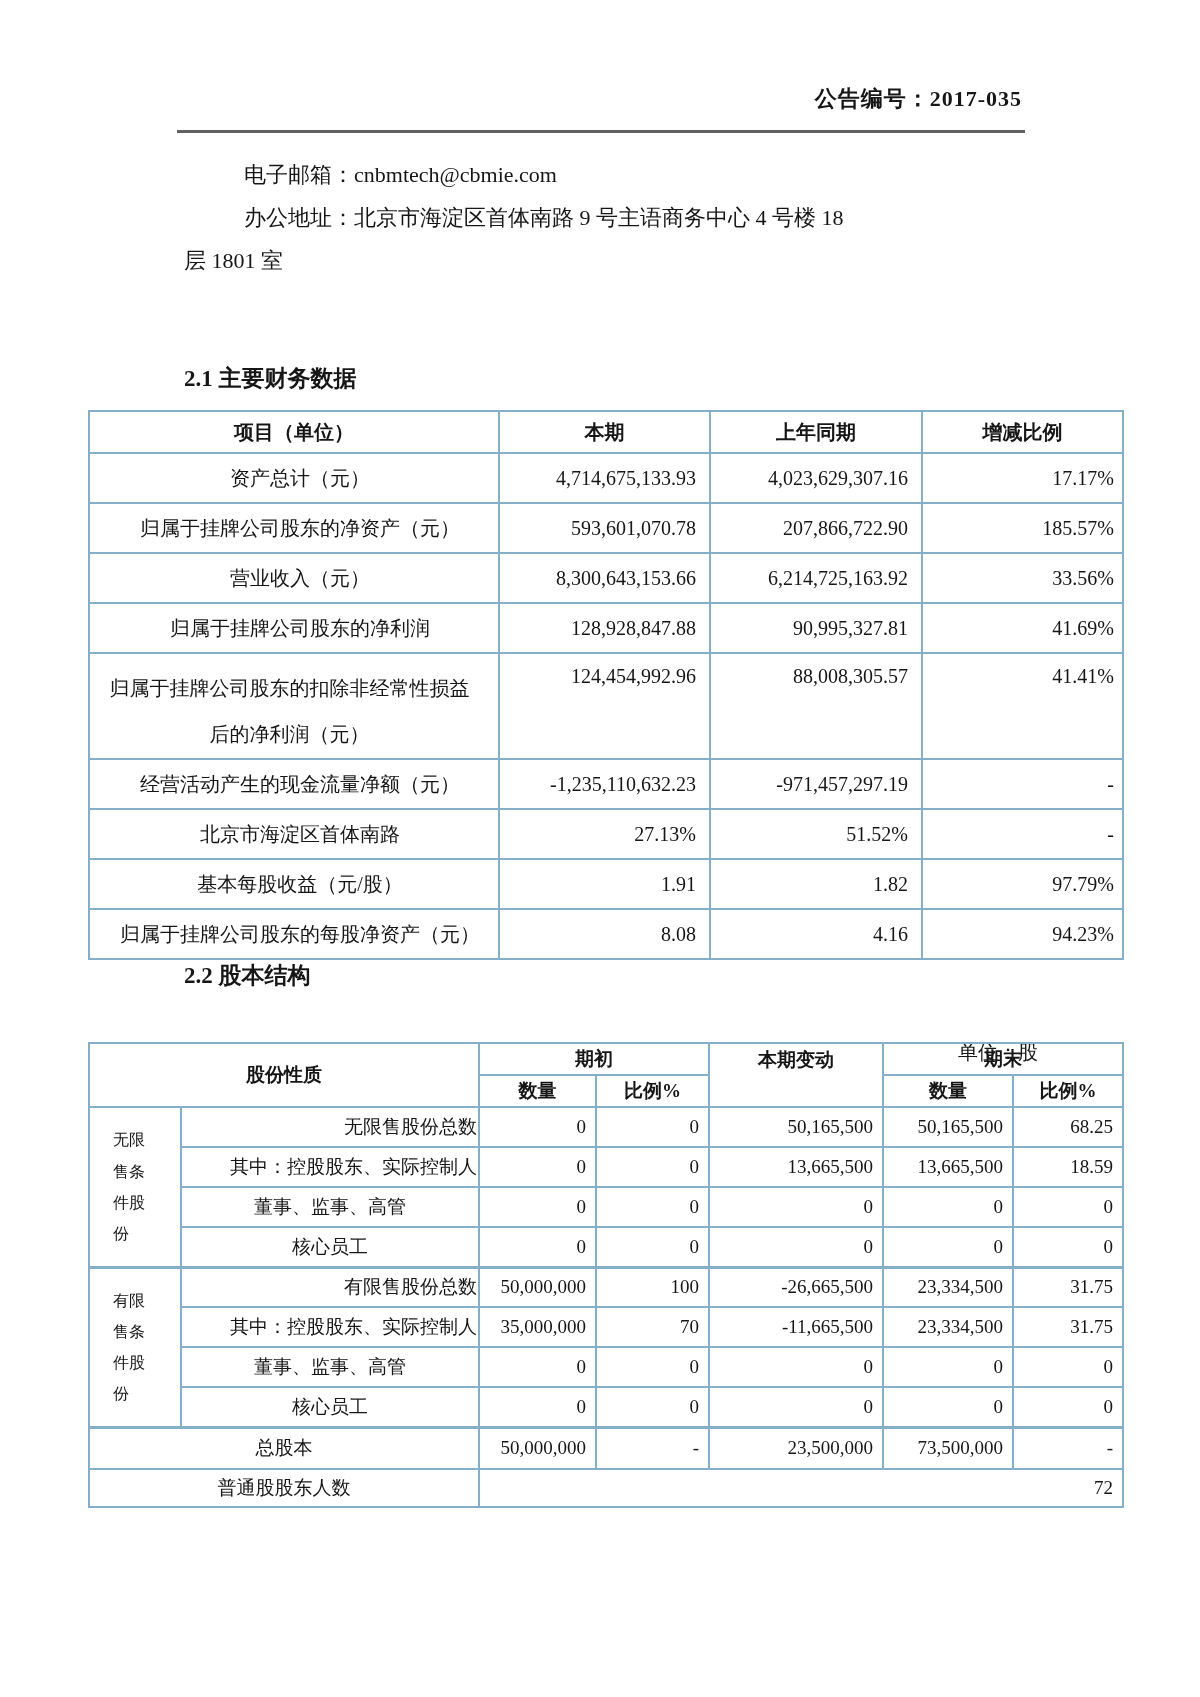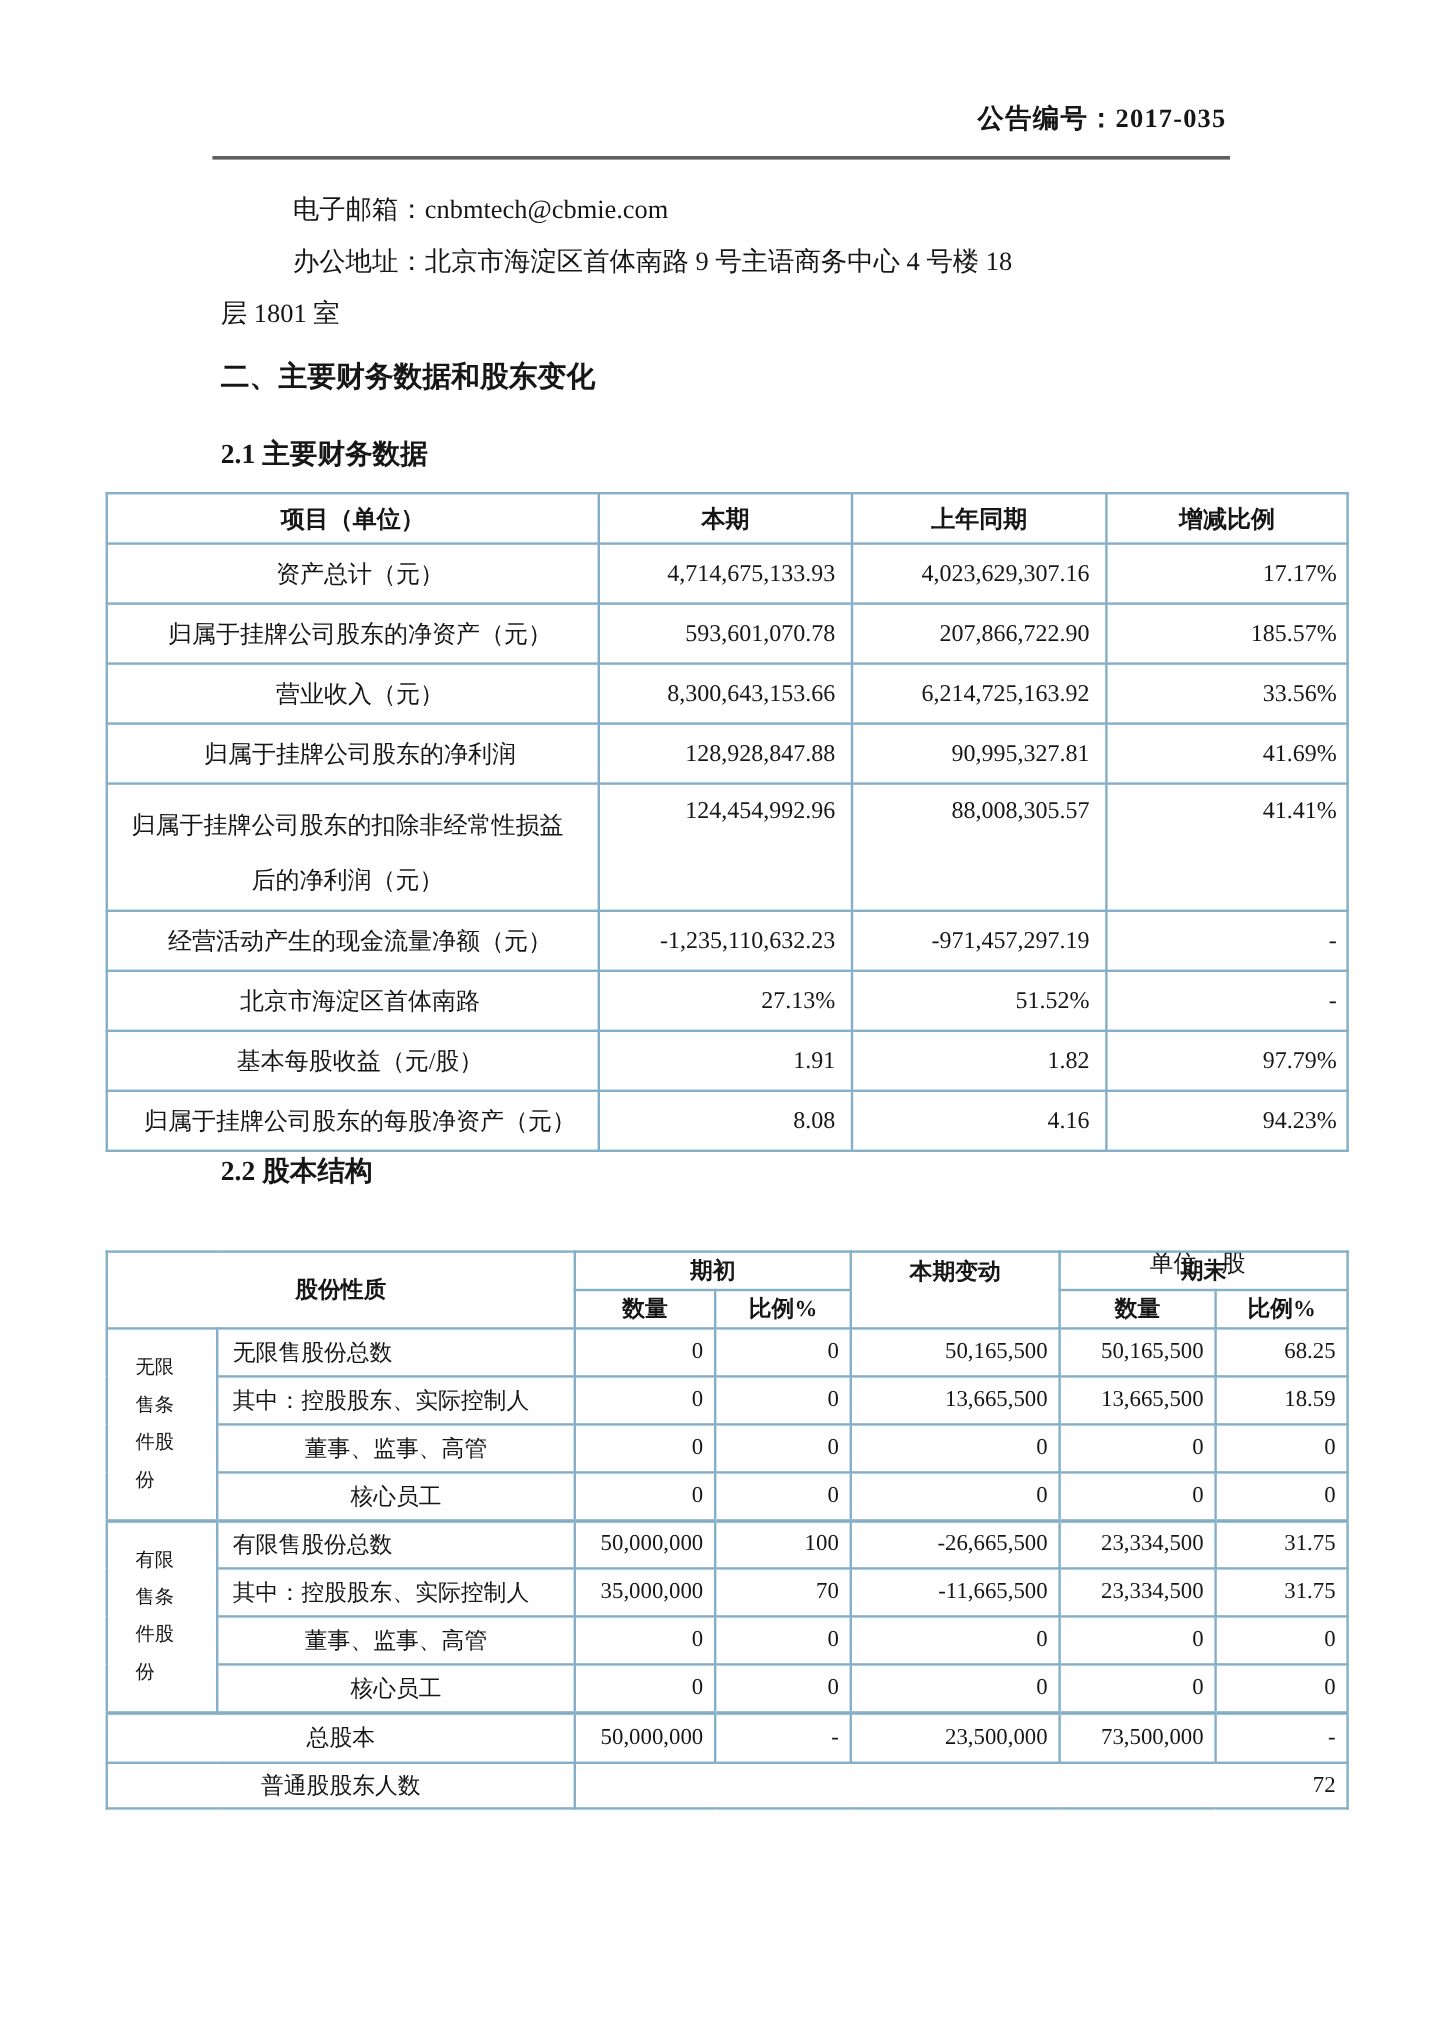--- a/index.html
+++ b/index.html
@@ -42,39 +42,38 @@
   .t2{position:absolute;left:88px;top:1042px;width:1034px;font-size:19px;}
   .t2 tr{height:40px;}
   .t2 tr.h1{height:32px;}
   .t2 tr.h2{height:32px;}
   .t2 tr.total{height:42px;}
   .t2 tr.holders{height:38px;}
   .t2 th{font-size:19px;}
   .t2 .vtop{vertical-align:top;padding-top:3px;}
   .t2 .group{text-align:center;vertical-align:middle;}
   .vlabel{display:inline-block;width:44px;line-height:1.95;font-size:16px;text-align:left;}
-  .t2 .lbl-left{text-align:left;padding-left:12px;font-family:Liberation Mono, monospace;}
+  .t2 .lbl-left{text-align:right;padding-left:12px;font-family:Liberation Mono, monospace;}
   .t2 .lbl-center{text-align:center;}
   .t2 .num{text-align:right;padding-right:9px;}
   .t2 tr.gsep td{border-top-width:3px;}
   .t2 .bold{font-weight:normal;}
 </style>
 </head>
 <body>
 
 <div class="page">
 
   <div class="doc-number">公告编号：2017-035</div>
   <div class="divider"></div>
 
   <div class="line-email">电子邮箱：cnbmtech@cbmie.com</div>
   <div class="line-addr">办公地址：北京市海淀区首体南路 9 号主语商务中心 4 号楼 18</div>
   <div class="line-addr2">层 1801 室</div>
 
-  <div class="sec-title">二、主要财务数据和股东变化</div>
   <div class="sub-title-1">2.1 主要财务数据</div>
 
   <table class="t1">
     <colgroup>
       <col style="width:410px">
         <col style="width:211px">
         <col style="width:212px">
         <col style="width:201px">
     </colgroup>
     <tbody>

